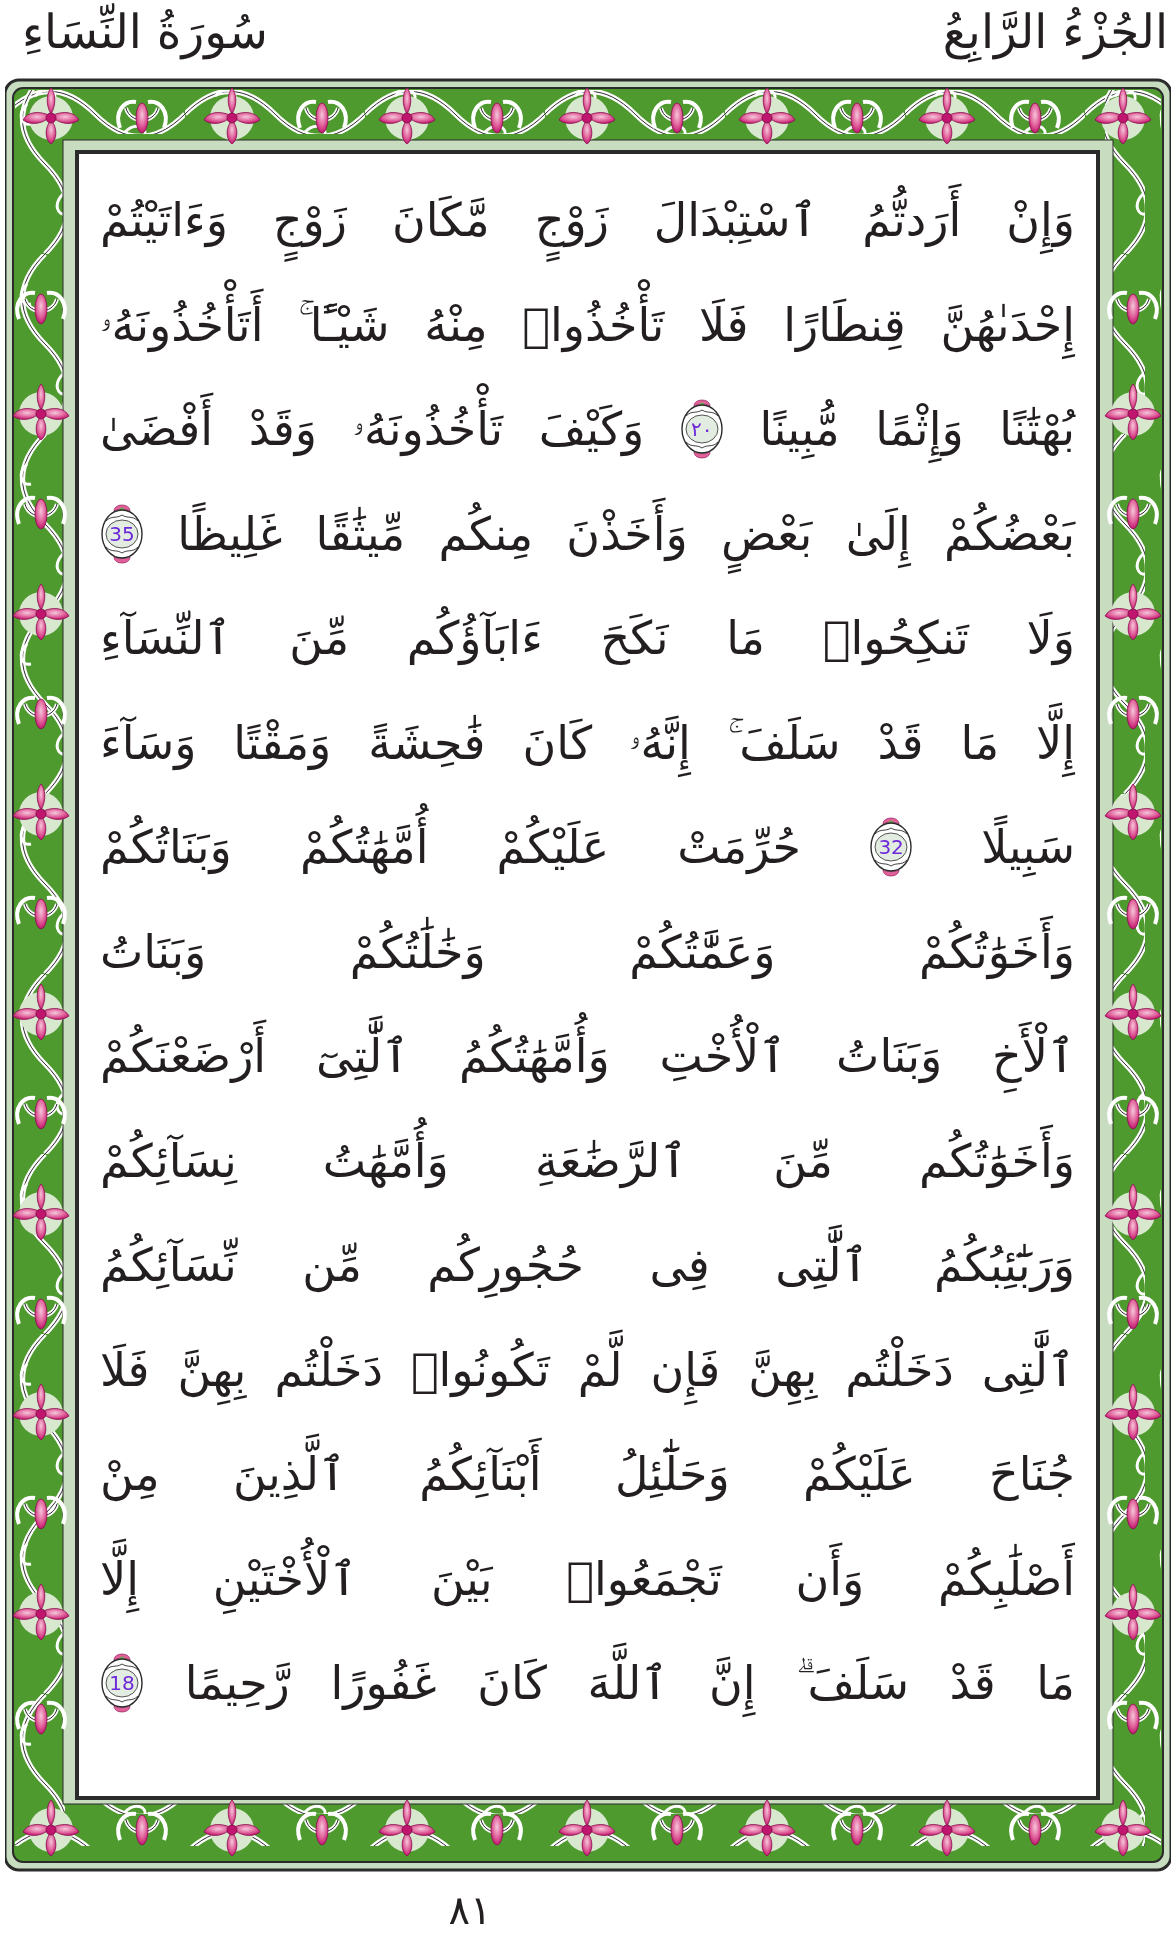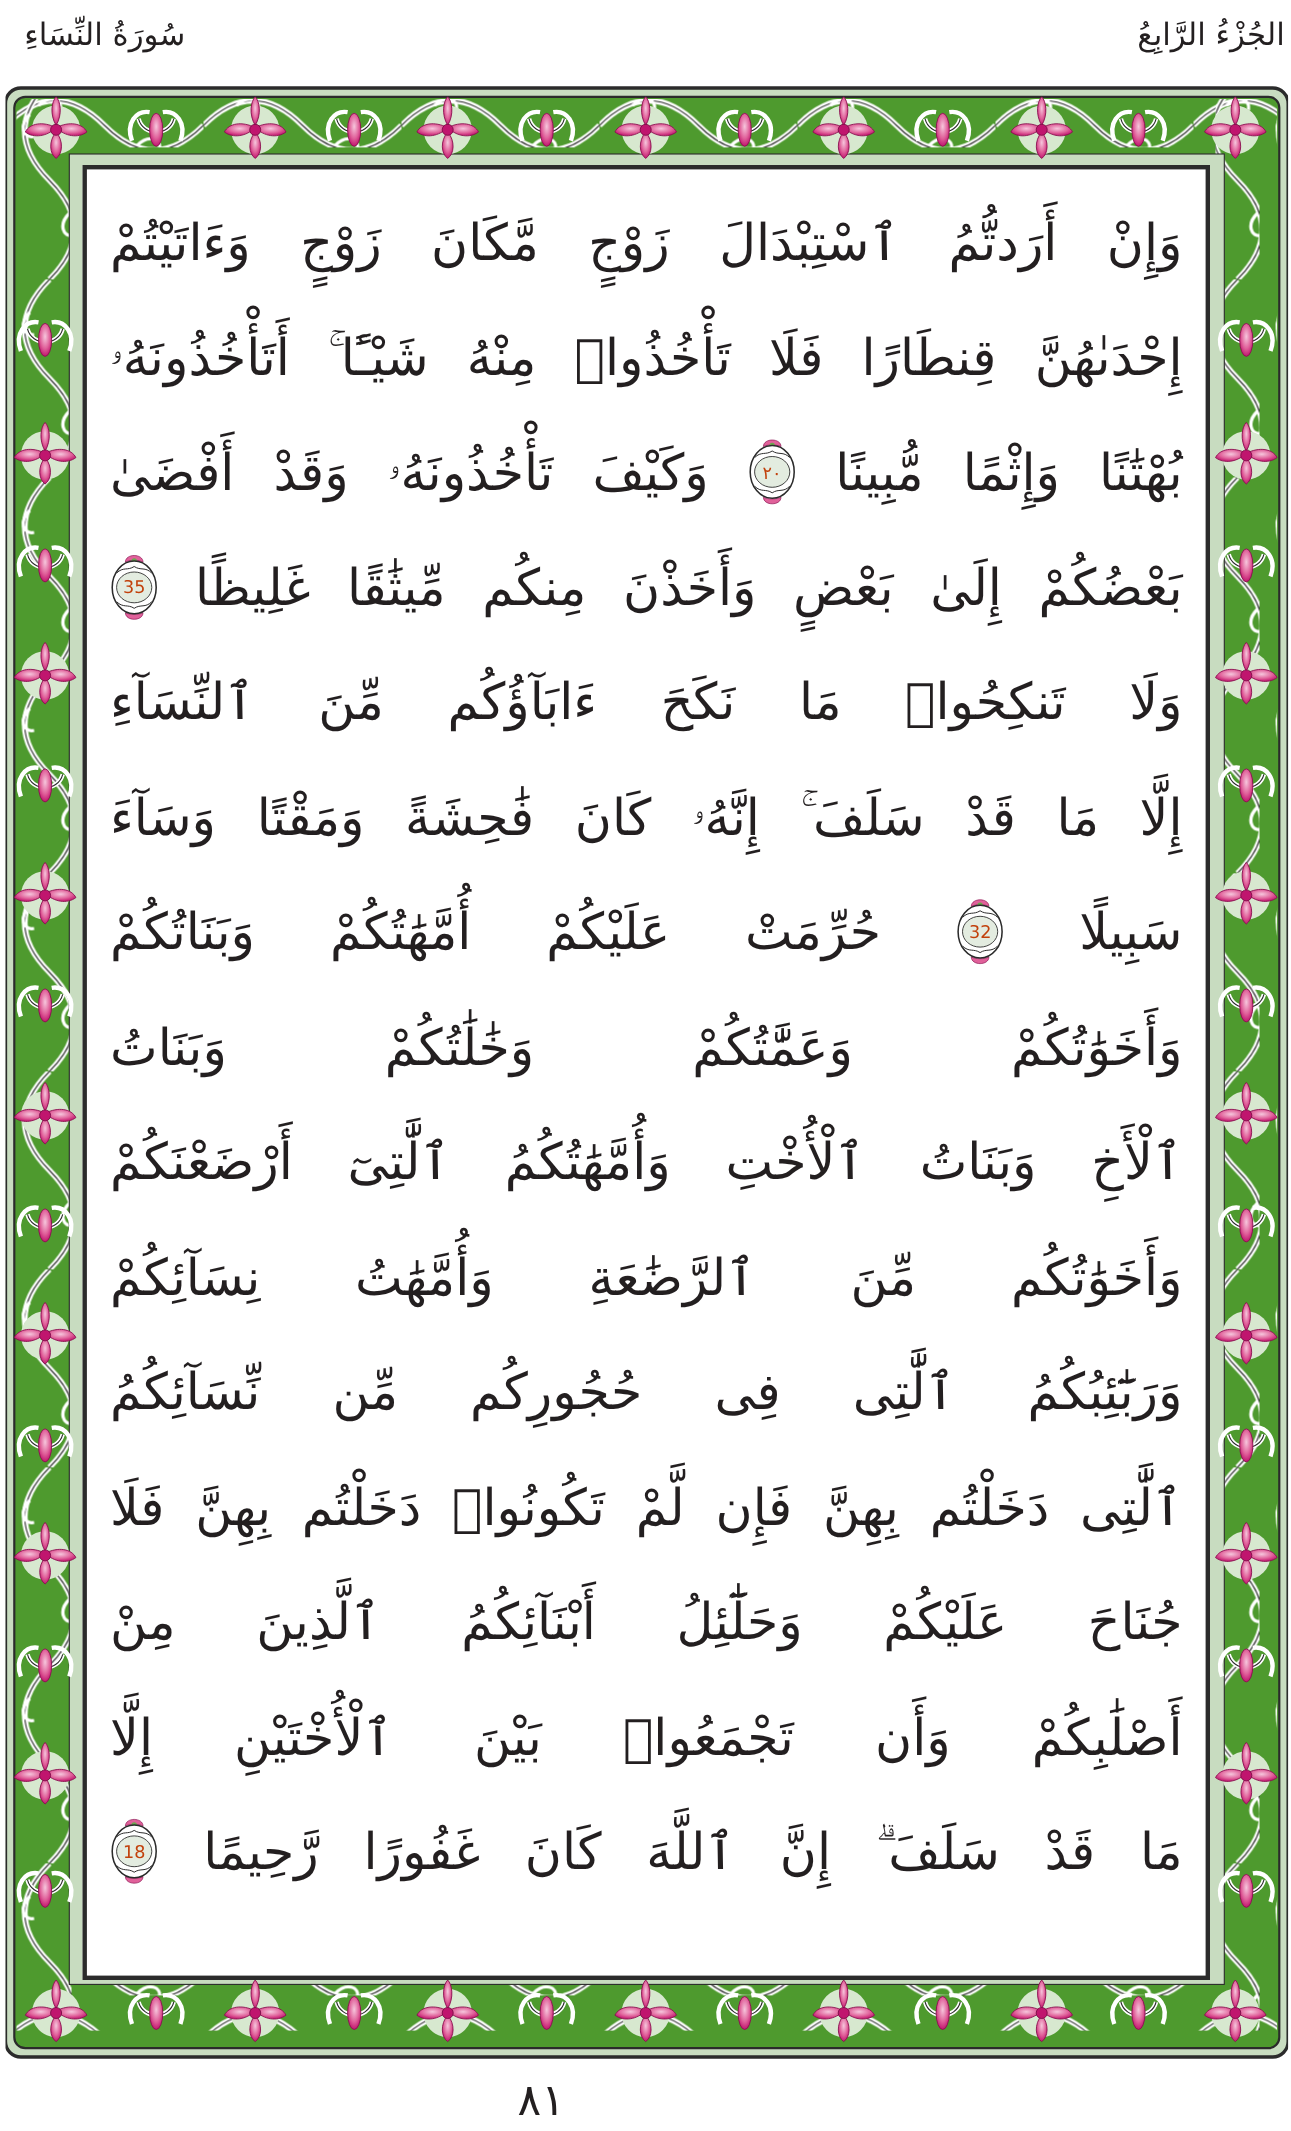--- a/index.html
+++ b/index.html
@@ -1,42 +1,42 @@
 <!DOCTYPE html>
 <html><head>
 <meta charset="utf-8">
 <style>
   html, body { margin: 0; padding: 0; background: #ffffff; }
   body { width: 1174px; height: 1937px; position: relative; overflow: hidden;
          font-family: "DejaVu Sans", sans-serif; color: #231f20; }
 
-  .header-text { position: absolute; top: 4px; font-size: 28px; line-height: 56px; direction: rtl;
+  .header-text { position: absolute; top: 4px; font-size: 47px; line-height: 56px; direction: rtl;
                  font-family: "DejaVu Serif", serif; color: #231f20; }
   .header-juz   { right: 6px; }
   .header-surah { left: 22px; }
 
   .frame { position: absolute; left: 5px; top: 74px; width: 1166px; height: 1802px; }
   .frame svg { position: absolute; left: 0; top: 0; }
 
   .panel { position: absolute; left: 75px; top: 150px; width: 1025px; height: 1650px;
            background: #ffffff; border: 4px solid #2b2b2b; box-sizing: border-box; }
 
   .lines { position: absolute; left: 100px; top: 168px; width: 975px; direction: rtl; }
   .line { height: 104.5px; display: flex; align-items: center; justify-content: space-between;
           direction: rtl; font-family: "DejaVu Sans", sans-serif; font-size: 46px; white-space: nowrap; }
   .word { display: inline-block; line-height: 1; }
 
   .ayah-marker { display: inline-flex; align-items: center; justify-content: center;
                  width: 44px; height: 66px; position: relative; flex: 0 0 auto; }
   .ayah-marker svg { position: absolute; left: 0; top: 0; }
-  .ayah-num { position: relative; z-index: 2; font-size: 16px; font-family: "DejaVu Sans", sans-serif;
-              color: #c2410c; direction: rtl; }
+  .ayah-num { position: relative; z-index: 2; font-size: 20px; font-family: "DejaVu Sans", sans-serif;
+              color: #6d28d9; direction: rtl; }
 
   .page-number { position: absolute; left: 0; width: 940px; top: 1885px; text-align: center;
-                 font-size: 40px; line-height: 50px; font-family: "DejaVu Sans", sans-serif; color: #231f20; margin-left: 22px; }
+                 font-size: 40px; line-height: 50px; font-family: "DejaVu Sans", sans-serif; color: #231f20; }
 </style>
 </head>
 <body>
 
 <div class="header-text header-juz">الجُزْءُ الرَّابِعُ</div>
 <div class="header-text header-surah">سُورَةُ النِّسَاءِ</div>
 
 <div class="frame">
   <svg width="1166" height="1802" viewBox="0 0 1166 1802" xmlns="http://www.w3.org/2000/svg">
     <defs>

